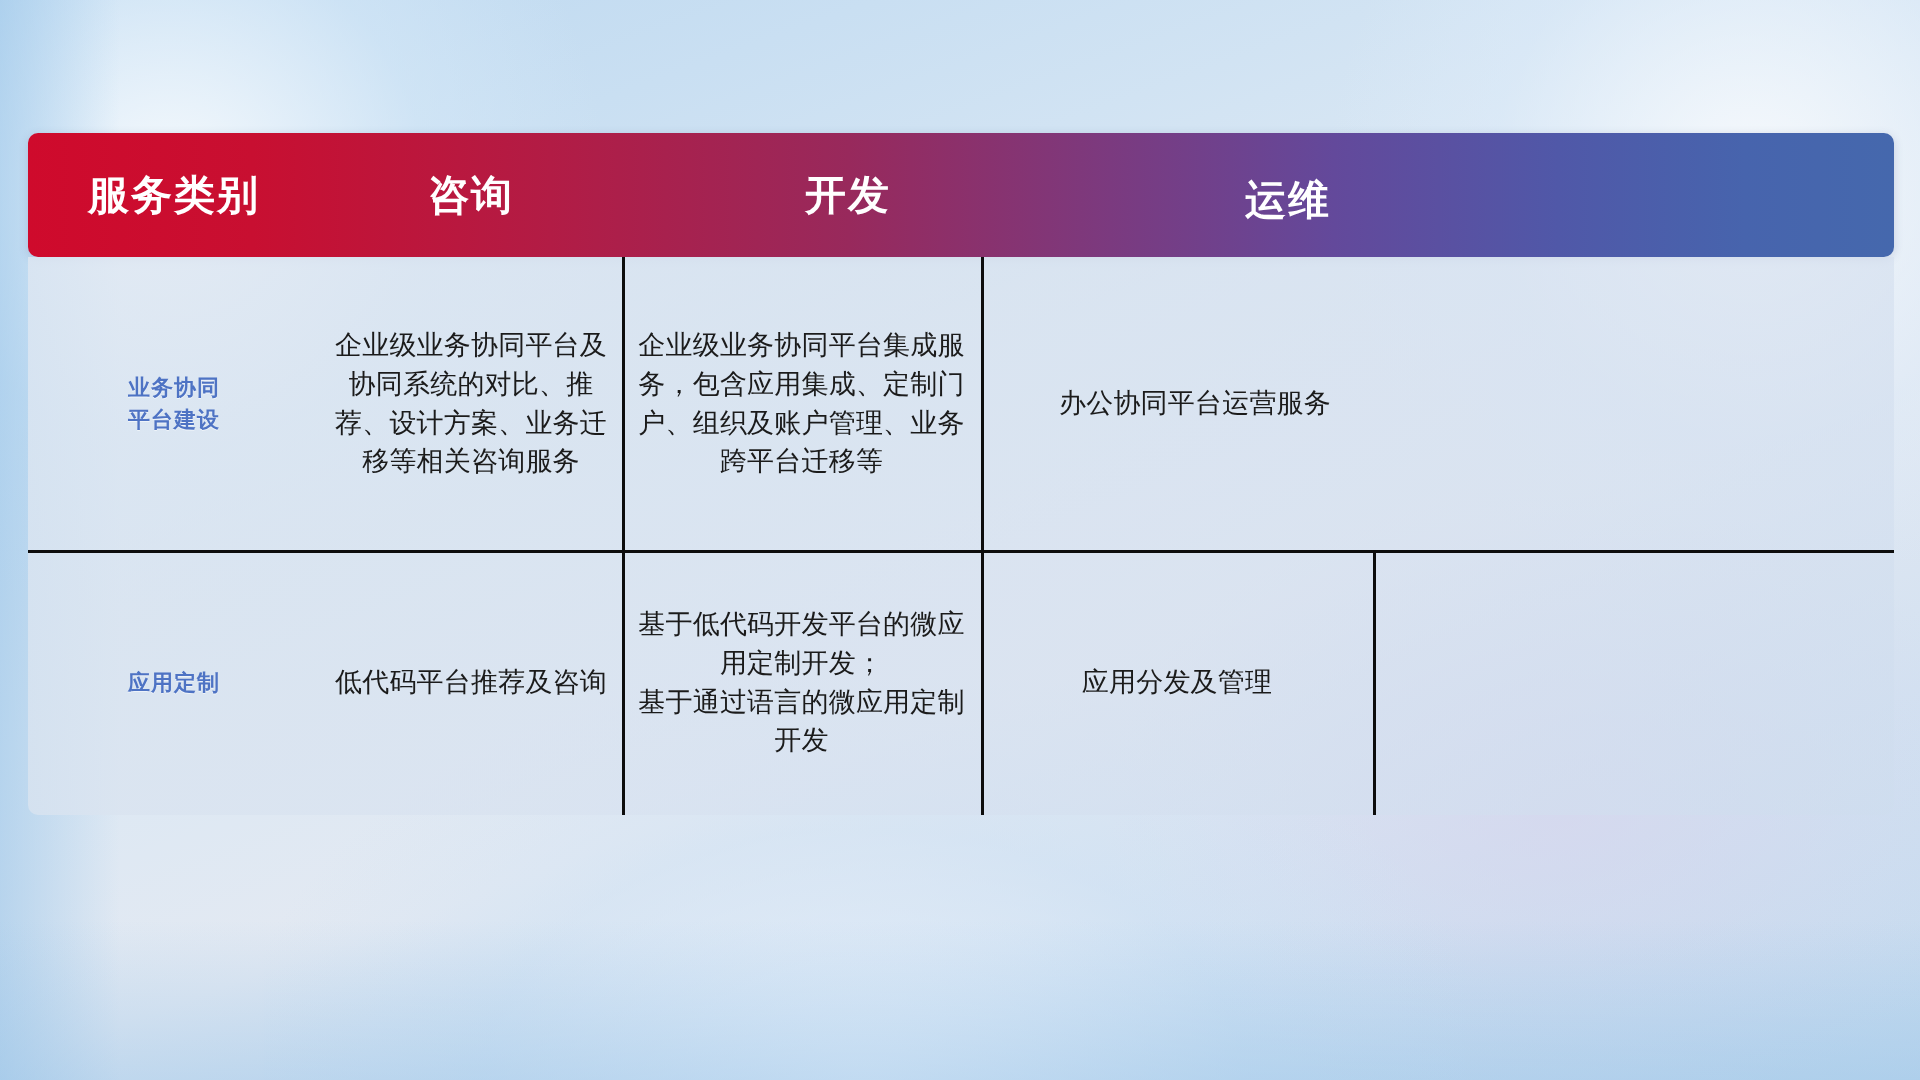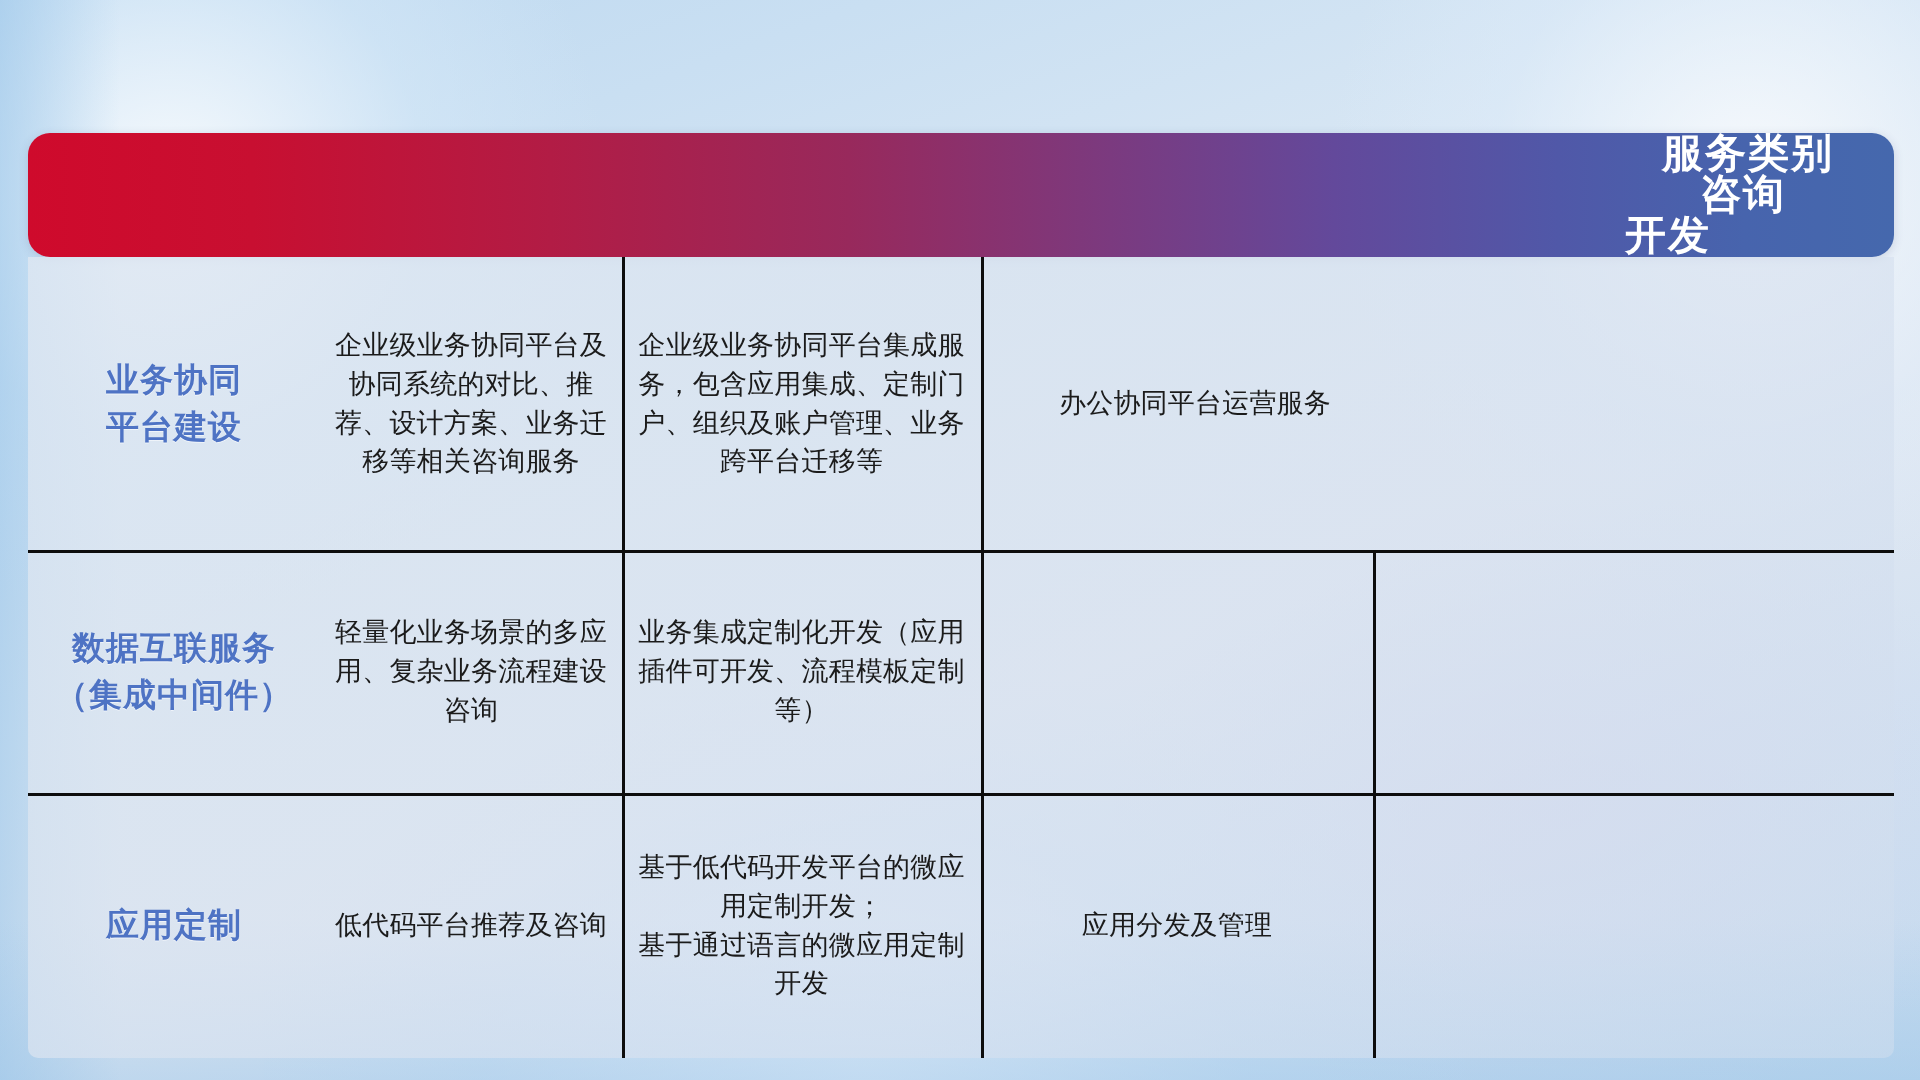--- a/index.html
+++ b/index.html
@@ -68,36 +68,35 @@
   #table-wrap {
     position: absolute;
     left: 28px;
     top: 133px;
     width: 1866px;
   }
 
   #table-header {
     position: relative;
     height: 124px;
-    border-radius: 22px;
+    border-radius: 10px;
     background: linear-gradient(90deg,
         #cf0a2c 0%,
         #c80f31 12%,
         #b21c45 28%,
         #98295c 44%,
         #7b3a7f 58%,
         #63499b 70%,
         #5058a8 82%,
         #4764ad 92%,
         #4568ad 100%);
     display: flex;
-    align-items: flex-end;
+    align-items: center;
     box-shadow: 0 2px 10px rgba(60,70,120,0.18);
     overflow: hidden;
-    flex-direction: column;
   }
   .hdr-cell {
     color: #ffffff;
     font-weight: bold;
     font-size: 41px;
     letter-spacing: 2px;
     text-align: center;
     line-height: 1;
     white-space: nowrap;
   }
@@ -140,21 +139,21 @@
     content: "";
     position: absolute;
     left: 0; top: 0; bottom: 0;
     width: 3px;
     background: #0d0d0d;
   }
 
   .row-label {
     color: #4e73c4;
     font-weight: bold;
-    font-size: 33px;
+    font-size: 22px;
     line-height: 1.42;
     letter-spacing: 1px;
     text-shadow: 0 1px 0 rgba(255,255,255,0.55);
   }
   .cell-text {
     color: #1b1b1b;
     font-size: 27px;
     line-height: 1.44;
     letter-spacing: 0.2px;
   }
@@ -207,37 +206,20 @@
         <div class="cell-text">企业级业务协同平台及协同系统的对比、推荐、设计方案、业务迁移等相关咨询服务</div>
       </div>
       <div class="cell c2 vline">
         <div class="cell-text">企业级业务协同平台集成服务，包含应用集成、定制门户、组织及账户管理、业务跨平台迁移等</div>
       </div>
       <div class="cell c4 vline">
         <div class="cell-text">办公协同平台运营服务</div>
       </div>
     </div>
 
-    <div class="trow r2 divider-top">
-      <div class="cell c0">
-        <div class="row-label">数据互联服务<br>（集成中间件）</div>
-      </div>
-      <div class="cell c1">
-        <div class="cell-text">轻量化业务场景的多应用、复杂业务流程建设咨询</div>
-      </div>
-      <div class="cell c2 vline">
-        <div class="cell-text">业务集成定制化开发（应用插件可开发、流程模板定制等）</div>
-      </div>
-      <div class="cell c3 vline">
-        <div class="cell-text"></div>
-      </div>
-      <div class="cell c4 vline">
-        <div class="cell-text"></div>
-      </div>
-    </div>
 
     <div class="trow r3 divider-top">
       <div class="cell c0">
         <div class="row-label">应用定制</div>
       </div>
       <div class="cell c1">
         <div class="cell-text">低代码平台推荐及咨询</div>
       </div>
       <div class="cell c2 vline">
         <div class="cell-text">基于低代码开发平台的微应用定制开发；<br>基于通过语言的微应用定制开发</div>

